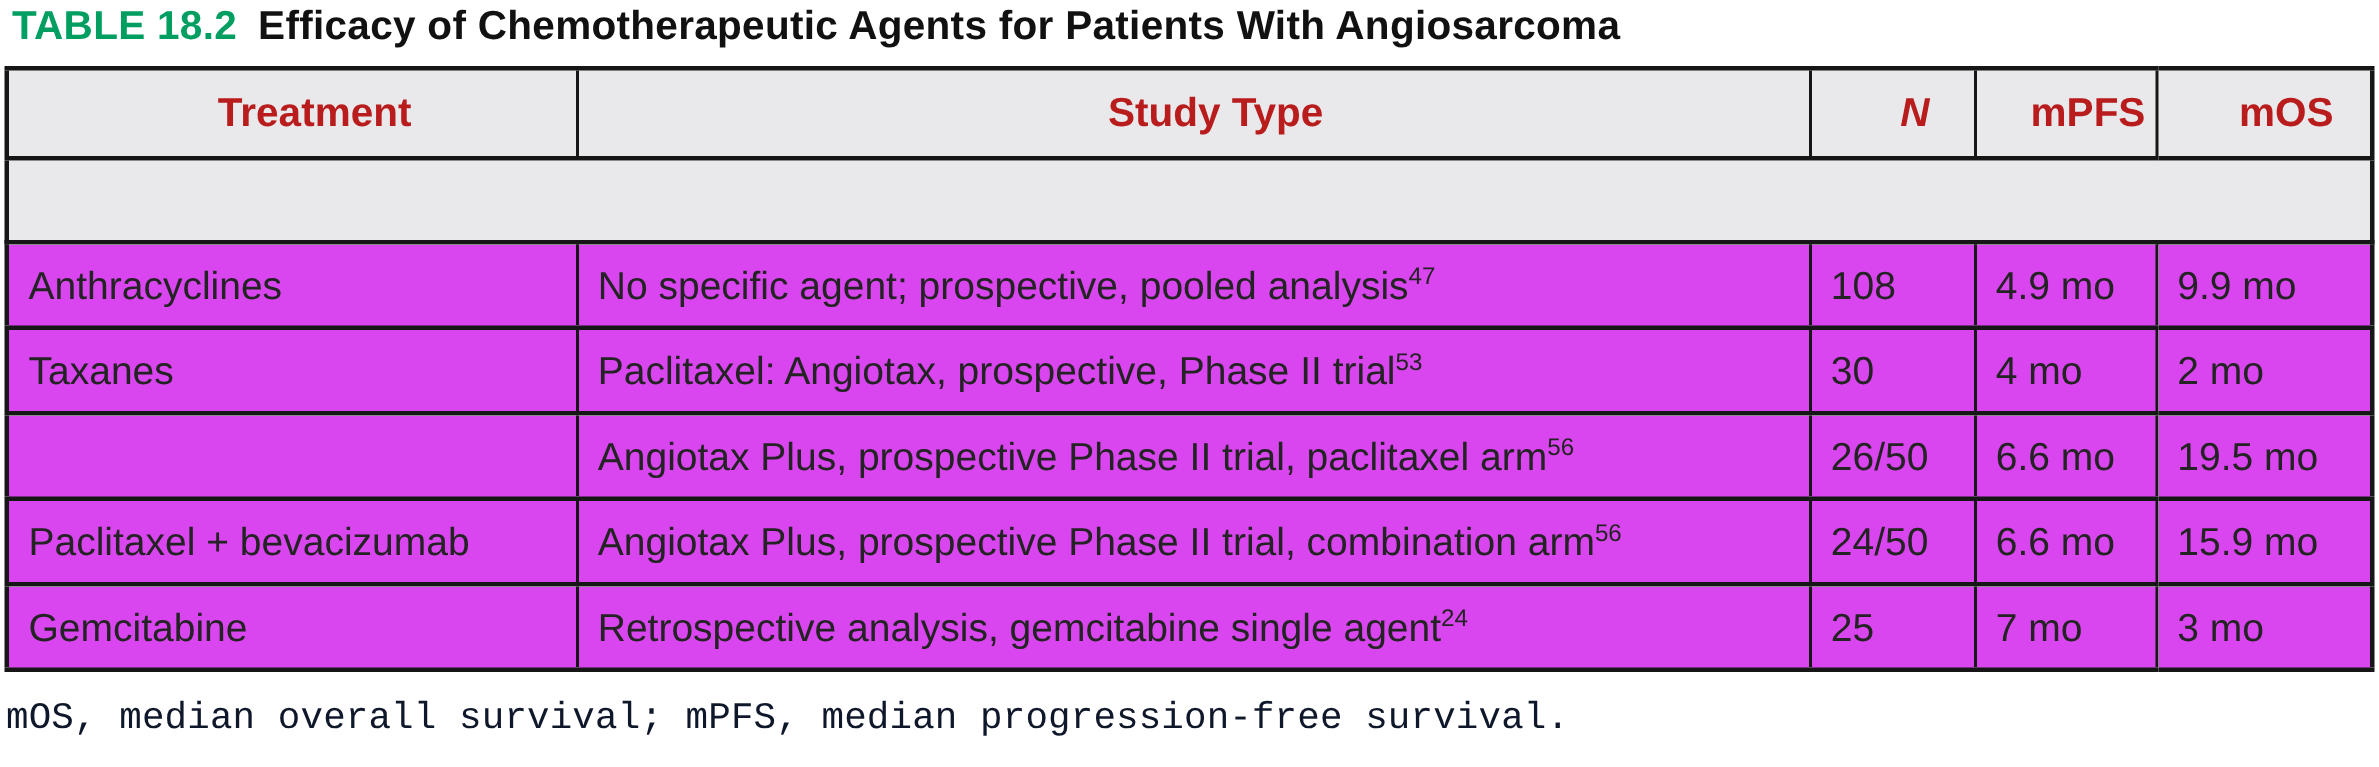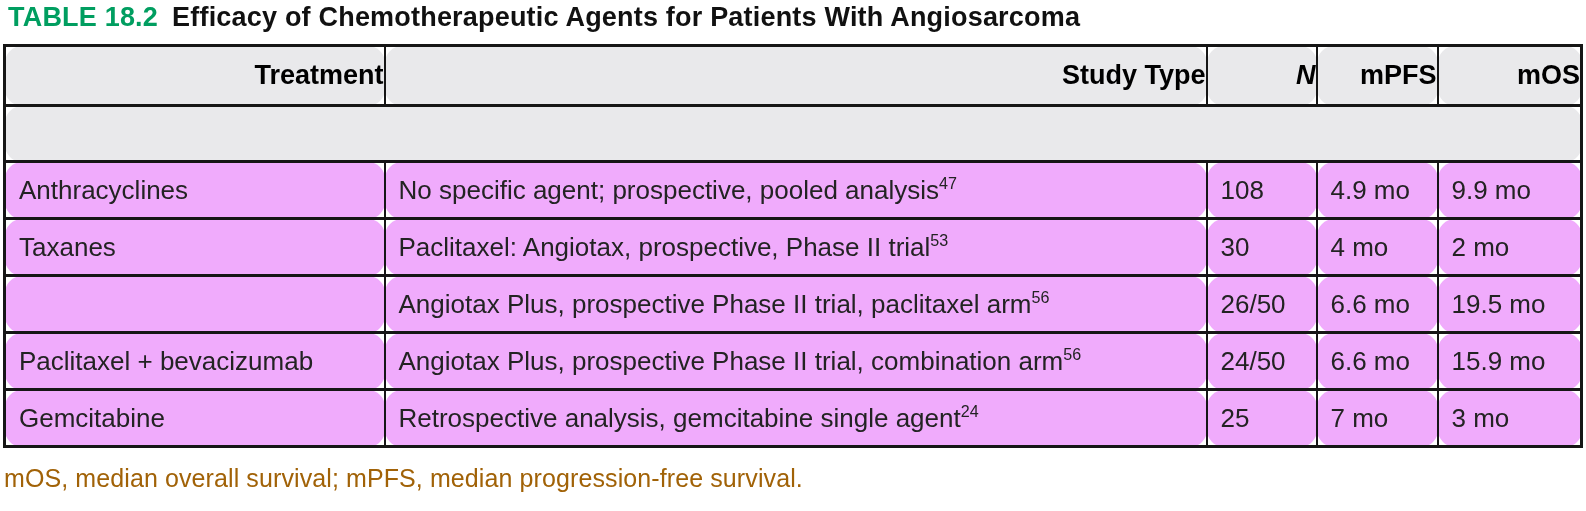--- a/index.html
+++ b/index.html
@@ -1,15 +1,15 @@
 <!DOCTYPE html>
 <html><head>
 <meta charset="utf-8">
 <style>
-  * { box-sizing: border-box; margin: 0; padding: 0; border-radius: 17px; }
+  * { box-sizing: border-box; margin: 0; padding: 0; }
   html, body {
     background: #ffffff;
     font-family: "Liberation Sans", "DejaVu Sans", sans-serif;
     color: #1c1c1c;
   }
   .page {
     position: relative;
     width: 1586px;
     height: 511px;
     background: #ffffff;
@@ -47,29 +47,29 @@
     border: 3px solid #161616;
   }
   thead th {
     height: 60px;
     background: #E9E9EB;
     border: 2px solid #161616;
     border-top-width: 3px;
     border-bottom-width: 3px;
     font-size: 27px;
     font-weight: bold;
-    text-align: right;
+    text-align: center;
     padding-left: 30px;
-    color: #000000;
+    color: #b91c1c;
     vertical-align: middle;
   }
   thead th.italic { font-style: italic; }
   tbody td {
     height: 57px;
-    background: #f0abfc;
+    background: #d946ef;
     border: 2px solid #161616;
     border-top-width: 3px;
     border-bottom-width: 3px;
     font-size: 26px;
     font-weight: normal;
     text-align: left;
     padding-left: 13px;
     color: #232323;
     vertical-align: middle;
     white-space: nowrap;
@@ -77,22 +77,23 @@
   }
   tbody td sup {
     font-size: 62%;
     line-height: 0;
     vertical-align: super;
     text-align: right;
   }
   .footnote {
     margin: 16px 0 0 4px;
     font-size: 25px;
-    color: #a16207;
+    color: #0f172a;
     letter-spacing: 0.1px;
+    font-family: Liberation Mono, monospace;
   }
 </style>
 </head>
 <body>
 
 <div class="page">
 
   <div class="title-line">
     <span class="title-label">TABLE 18.2</span><span class="title-caption">Efficacy of Chemotherapeutic Agents for Patients With Angiosarcoma</span>
   </div>

